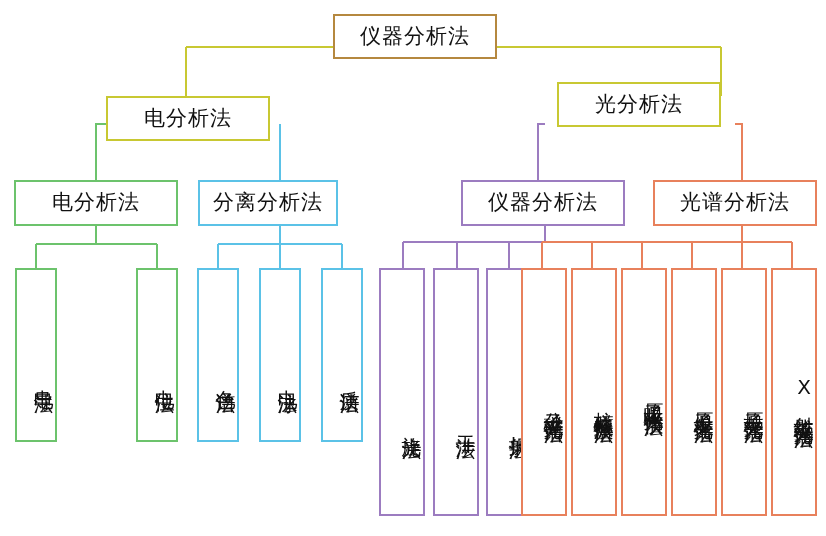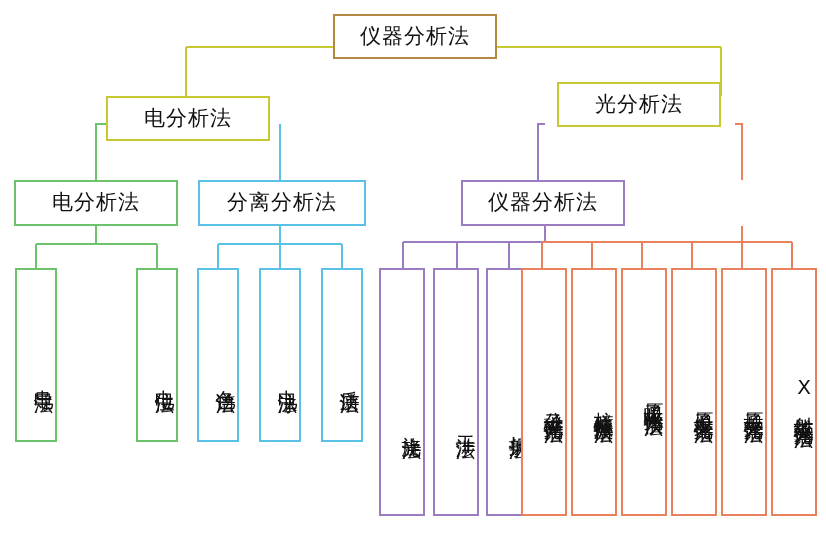--- a/index.html
+++ b/index.html
@@ -116,24 +116,25 @@
   </svg>
 
   <div class="node horiz" style="left:333px;top:14px;width:164px;height:45px;border-color:#b5883f;">仪器分析法</div>
 
   <div class="node horiz" style="left:106px;top:96px;width:164px;height:45px;border-color:#c8c832;">电分析法</div>
 
   <div class="node horiz" style="left:557px;top:82px;width:164px;height:45px;border-color:#c8c832;">光分析法</div>
 
   <div class="node horiz" style="left:14px;top:180px;width:164px;height:46px;border-color:#6cc36c;">电分析法</div>
 
-  <div class="node horiz" style="left:198px;top:180px;width:168px;height:46px;border-color:#5bc2e7;">分离分析法</div>
+  <div class="node horiz" style="left:198px;top:180px;width:140px;height:46px;border-color:#5bc2e7;">分离分析法</div>
 
   <div class="node horiz" style="left:461px;top:180px;width:164px;height:46px;border-color:#9c7cc0;">仪器分析法</div>
 
+  <div class="node horiz" style="left:653px;top:180px;width:164px;height:46px;border-color:#e8815c;">光谱分析法</div>
 
   <div class="node vert pad-mid" style="left:15px;top:268px;width:42px;height:174px;border-color:#6cc36c;">电导法</div>
   <div class="node vert pad-mid" style="left:136px;top:268px;width:42px;height:174px;border-color:#6cc36c;">电位法</div>
 
   <div class="node vert pad-mid" style="left:197px;top:268px;width:42px;height:174px;border-color:#5bc2e7;">色谱法</div>
   <div class="node vert pad-mid" style="left:259px;top:268px;width:42px;height:174px;border-color:#5bc2e7;">电泳法</div>
   <div class="node vert pad-mid" style="left:321px;top:268px;width:42px;height:174px;border-color:#5bc2e7;">质谱法</div>
 
   <div class="node vert pad-low" style="left:379px;top:268px;width:46px;height:248px;border-color:#9c7cc0;">旋光法</div>
   <div class="node vert pad-low" style="left:433px;top:268px;width:46px;height:248px;border-color:#9c7cc0;">干涉法</div>

